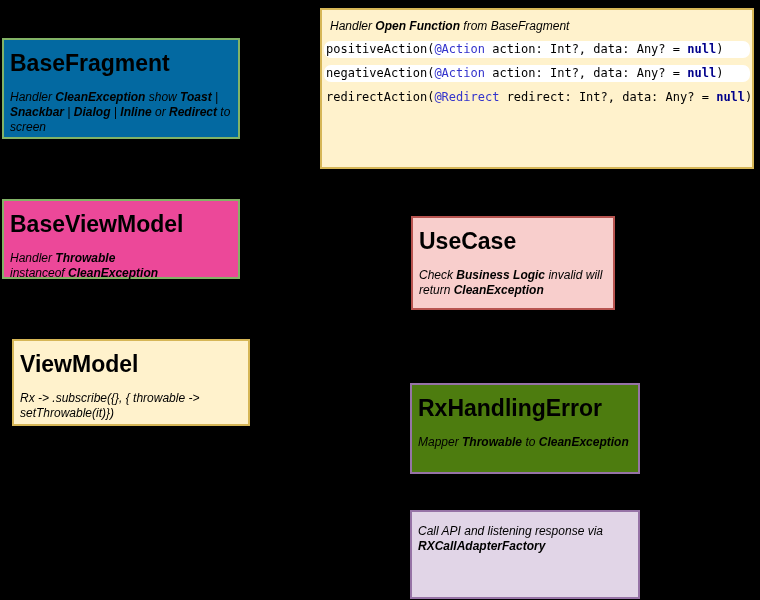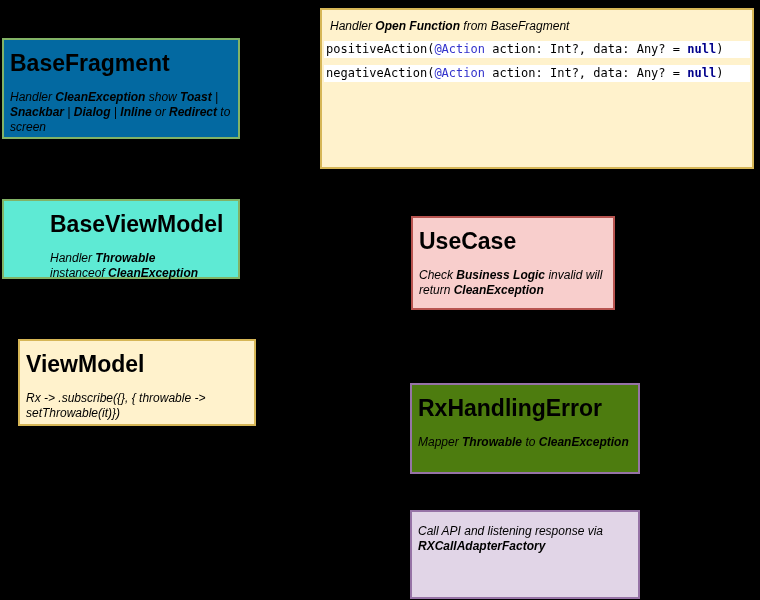--- a/index.html
+++ b/index.html
@@ -19,31 +19,31 @@
   }
   .box-desc{
     font-size:12px;font-style:italic;color:#000;line-height:15px;
     padding:0 6px;margin-top:12px;white-space:pre-wrap;
   }
   .box-desc b{font-weight:bold;}
   
   .b-basefragment   {left:2px;  top:38px;  width:238px; height:101px;}
   .b-fragmentimpl   {left:320px;top:8px;   width:434px; height:161px;}
   .b-baseviewmodel  {left:2px;  top:199px; width:238px; height:80px;}
-  .b-viewmodel      {left:18px;  top:339px; width:238px; height:87px;}
+  .b-viewmodel      {left:12px;  top:339px; width:238px; height:87px;}
   .b-usecase        {left:411px;top:216px; width:204px; height:94px;}
   .b-rxhandling     {left:410px;top:383px; width:230px; height:91px;}
   .b-repositoryimpl {left:410px;top:510px; width:230px; height:89px;}
   
   .b-fragmentimpl .box-title{padding-left:8px;}
   .b-fragmentimpl .box-desc{margin-top:9px;padding-left:8px;}
   .code-lines{margin-top:6px;}
   .code-line{
     font-family:"DejaVu Sans Mono",monospace;font-size:12px;line-height:13px;
-    color:#000;white-space:pre;margin:7px 2px 0 2px;padding:2px 2px;
+    color:#000;white-space:pre;margin:7px 2px 0 2px;padding:2px 2px;border-radius:7px;
   }
   .code-line.highlight{background:var(--code-line-bg);}
   .tok-plain{color:#000;}
   .tok-annotation{color:var(--code-annotation);}
   .tok-keyword{color:var(--code-keyword);font-weight:bold;}
 </style>
 </head>
 <body>
 
 <div class="canvas">
@@ -51,24 +51,25 @@
   <div class="box b-basefragment" style="background: #0369a1; border-color: rgb(130, 179, 102);">
     <div class="box-title">BaseFragment</div>
     <div class="box-desc">Handler <b>CleanException</b> show <b>Toast</b> | <b>Snackbar</b> | <b>Dialog</b> | <b>Inline</b> or <b>Redirect</b> to screen</div>
   </div>
 
   <div class="box b-fragmentimpl" style="background: rgb(255, 242, 204); border-color: rgb(214, 182, 86);">
     <div class="box-desc">Handler <b>Open Function</b> from BaseFragment</div>
     <div class="code-lines">
         <div class="code-line highlight"><span class="tok-plain">positiveAction(</span><span class="tok-annotation">@Action</span><span class="tok-plain"> action: Int?, data: Any? = </span><span class="tok-keyword">null</span><span class="tok-plain">)</span></div>
         <div class="code-line highlight"><span class="tok-plain">negativeAction(</span><span class="tok-annotation">@Action</span><span class="tok-plain"> action: Int?, data: Any? = </span><span class="tok-keyword">null</span><span class="tok-plain">)</span></div>
+        <div class="code-line"><span class="tok-plain">redirectAction(</span><span class="tok-annotation">@Redirect</span><span class="tok-plain"> redirect: Int?, data: Any? = </span><span class="tok-keyword">null</span><span class="tok-plain">)</span></div>
       </div>
   </div>
 
-  <div class="box b-baseviewmodel" style="background: #5eead4; border-color: rgb(130, 179, 102); padding-left: 40px;">
+  <div class="box b-baseviewmodel" style="background: #ec4899; border-color: rgb(130, 179, 102);">
     <div class="box-title">BaseViewModel</div>
     <div class="box-desc">Handler <b>Throwable</b>
 instanceof <b>CleanException</b></div>
   </div>
 
   <div class="box b-viewmodel" style="background: rgb(255, 242, 204); border-color: rgb(214, 182, 86);">
     <div class="box-title">ViewModel</div>
     <div class="box-desc">Rx -&gt; .subscribe({}, { throwable -&gt;
 setThrowable(it)})</div>
   </div>

